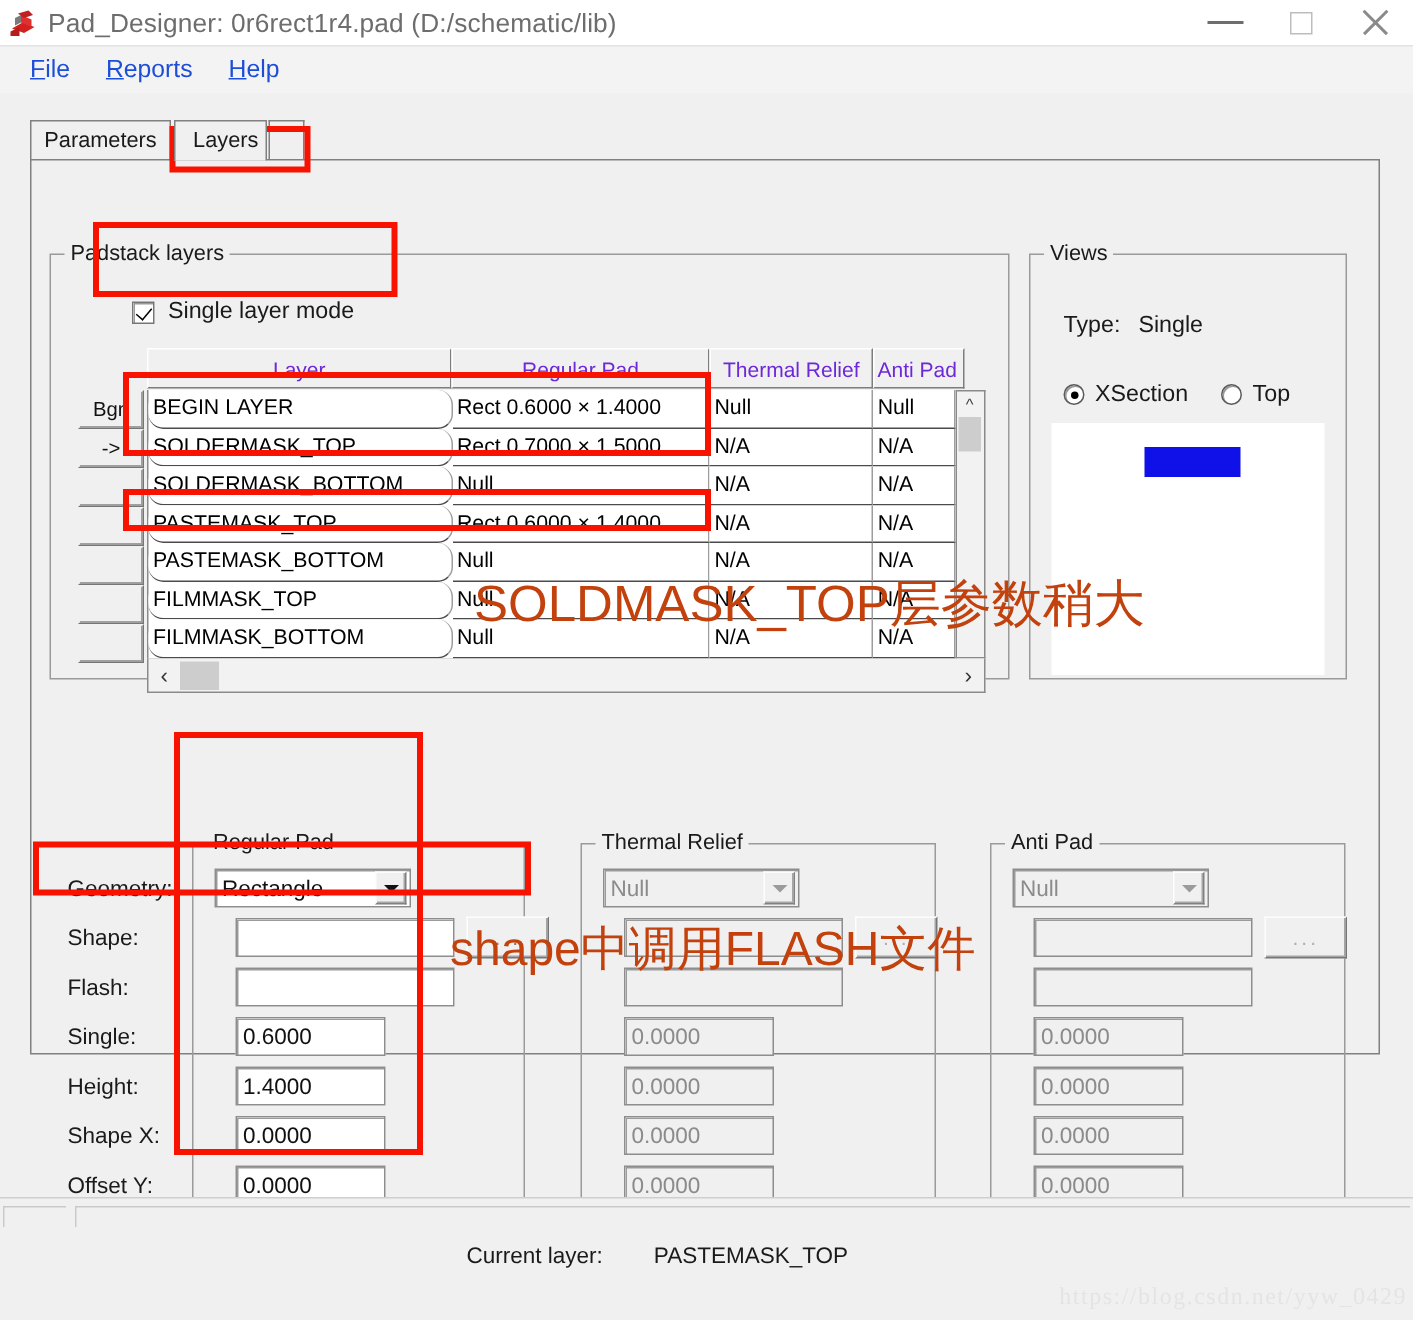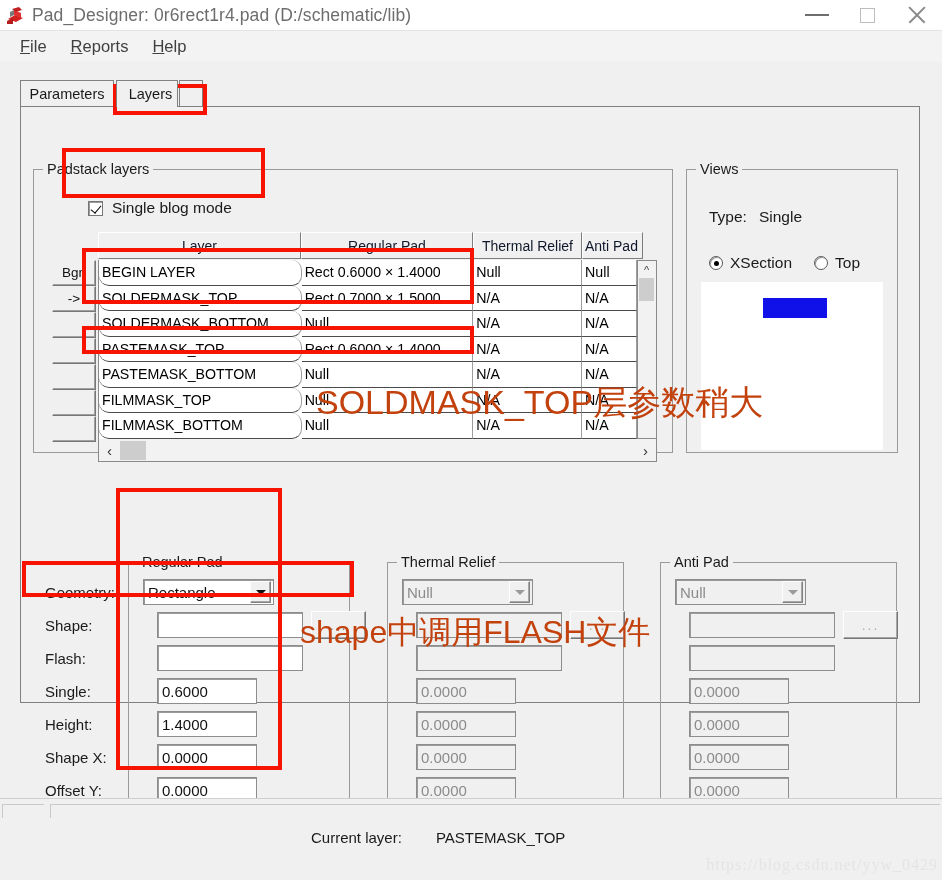--- a/index.html
+++ b/index.html
@@ -46,21 +46,21 @@
   .tb-close:after  { transform: rotate(-45deg); }
 
   
   .menubar {
     position: absolute; left: 0; top: 30px; width: 942px; height: 32px;
     background: #f3f3f3;
     border-top: 1px solid #e3e3e3;
     display: flex; align-items: center; padding-left: 8px;
   }
   .menu-item {
-    font-size: 16.5px; color: #404040; padding: 2px 12px; white-space: nowrap;
+    font-size: 16.5px; color: #1d4ed8; padding: 2px 12px; white-space: nowrap;
   }
   .menu-item u { text-decoration: underline; }
 
   
   .clientarea {
     position: absolute; left: 0; top: 62px; width: 942px; height: 818px;
     background: #f0f0f0;
   }
 
   
@@ -134,21 +134,21 @@
   }
   .tbl-hdr {
     position: absolute; left: 46px; top: 0; height: 27px;
     display: flex;
   }
   .tbl-hdr .th {
     background: #f0f0f0;
     border: 1px solid #ffffff;
     border-right-color: #7d7d7d;
     border-bottom-color: #7d7d7d;
-    font-size: 14px; color: #0f172a;
+    font-size: 14px; color: #6d28d9;
     display: flex; align-items: center; justify-content: center;
     white-space: nowrap; overflow: hidden;
   }
   .th-layer   { width: 203px; }
   .th-regpad  { width: 172px; }
   .th-thermal { width: 109px; }
   .th-antipad { width: 61px; justify-content: flex-start !important; padding-left: 2px; }
 
   .btncol {
     position: absolute; left: 0; top: 28px; width: 45px;
@@ -380,21 +380,21 @@
       <div class="tab tab-blank"></div>
     </div>
 
     <div class="tabbody">
 
       <div class="group" id="grp-padstack">
         <span class="g-label">Padstack layers</span>
 
         <div class="chk-row">
           <span class="chk-box"></span>
-          <span class="chk-label">Single blog mode</span>
+          <span class="chk-label">Single layer mode</span>
         </div>
 
         <div class="tbl-wrap">
 
           <div class="tbl-hdr">
             <div class="th th-layer">Layer</div>
             <div class="th th-regpad">Regular Pad</div>
             <div class="th th-thermal">Thermal Relief</div>
             <div class="th th-antipad">Anti Pad</div>
           </div>

